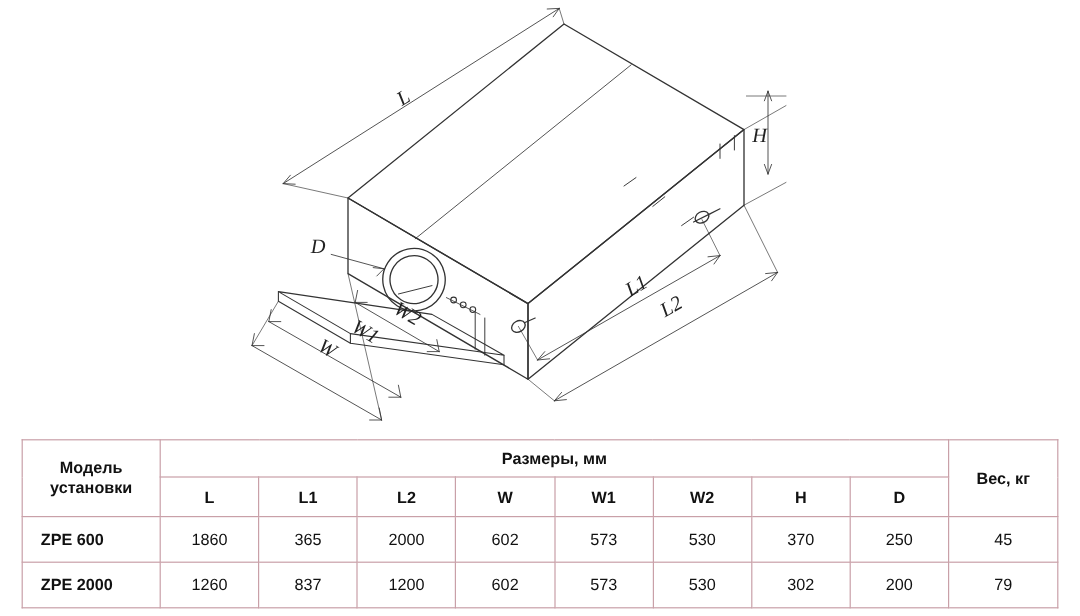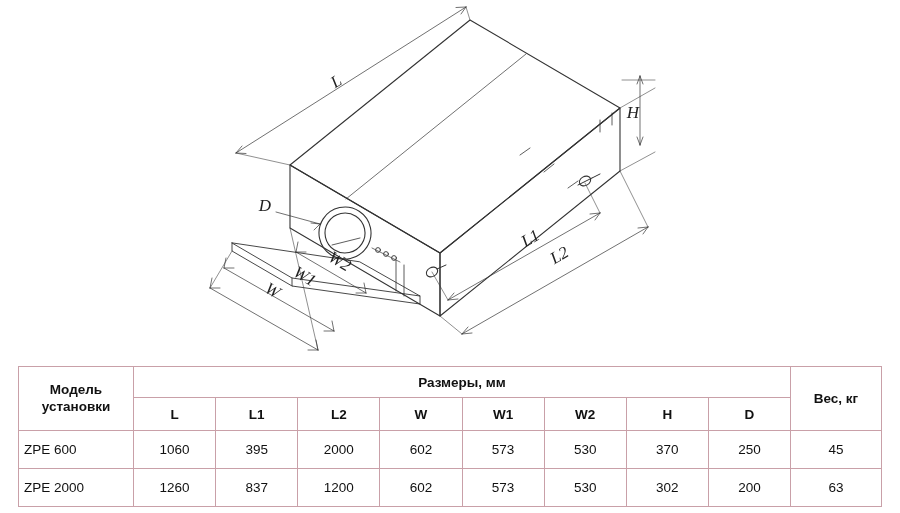--- a/index.html
+++ b/index.html
@@ -64,22 +64,22 @@
   table.spec .weight-head {
     width: 90px;
     font-weight: bold;
   }
   table.spec .dims-head {
     font-weight: bold;
     height: 30px;
   }
   table.spec td.model-cell {
     text-align: left;
-    padding-left: 5px;
-    font-weight: normal;
+    padding-left: 15px;
+    font-weight: bold;
   }
   table.spec tbody td {
     height: 37px;
     font-weight: normal;
   }
 </style>
 </head>
 <body>
 
 <div class="page">
@@ -196,39 +196,39 @@
           <th>W</th>
           <th>W1</th>
           <th>W2</th>
           <th>H</th>
           <th>D</th>
         </tr>
       </thead>
       <tbody>
         <tr>
           <td class="model-cell">ZPE 600</td>
-          <td>1060</td>
-          <td>395</td>
+          <td>1860</td>
+          <td>365</td>
           <td>2000</td>
           <td>602</td>
           <td>573</td>
           <td>530</td>
           <td>370</td>
           <td>250</td>
           <td>45</td>
         </tr>
         <tr>
           <td class="model-cell">ZPE 2000</td>
           <td>1260</td>
           <td>837</td>
           <td>1200</td>
           <td>602</td>
           <td>573</td>
           <td>530</td>
           <td>302</td>
           <td>200</td>
-          <td>63</td>
+          <td>79</td>
         </tr>
       </tbody>
     </table>
   </div>
 
 </div>
 
 </body></html>

